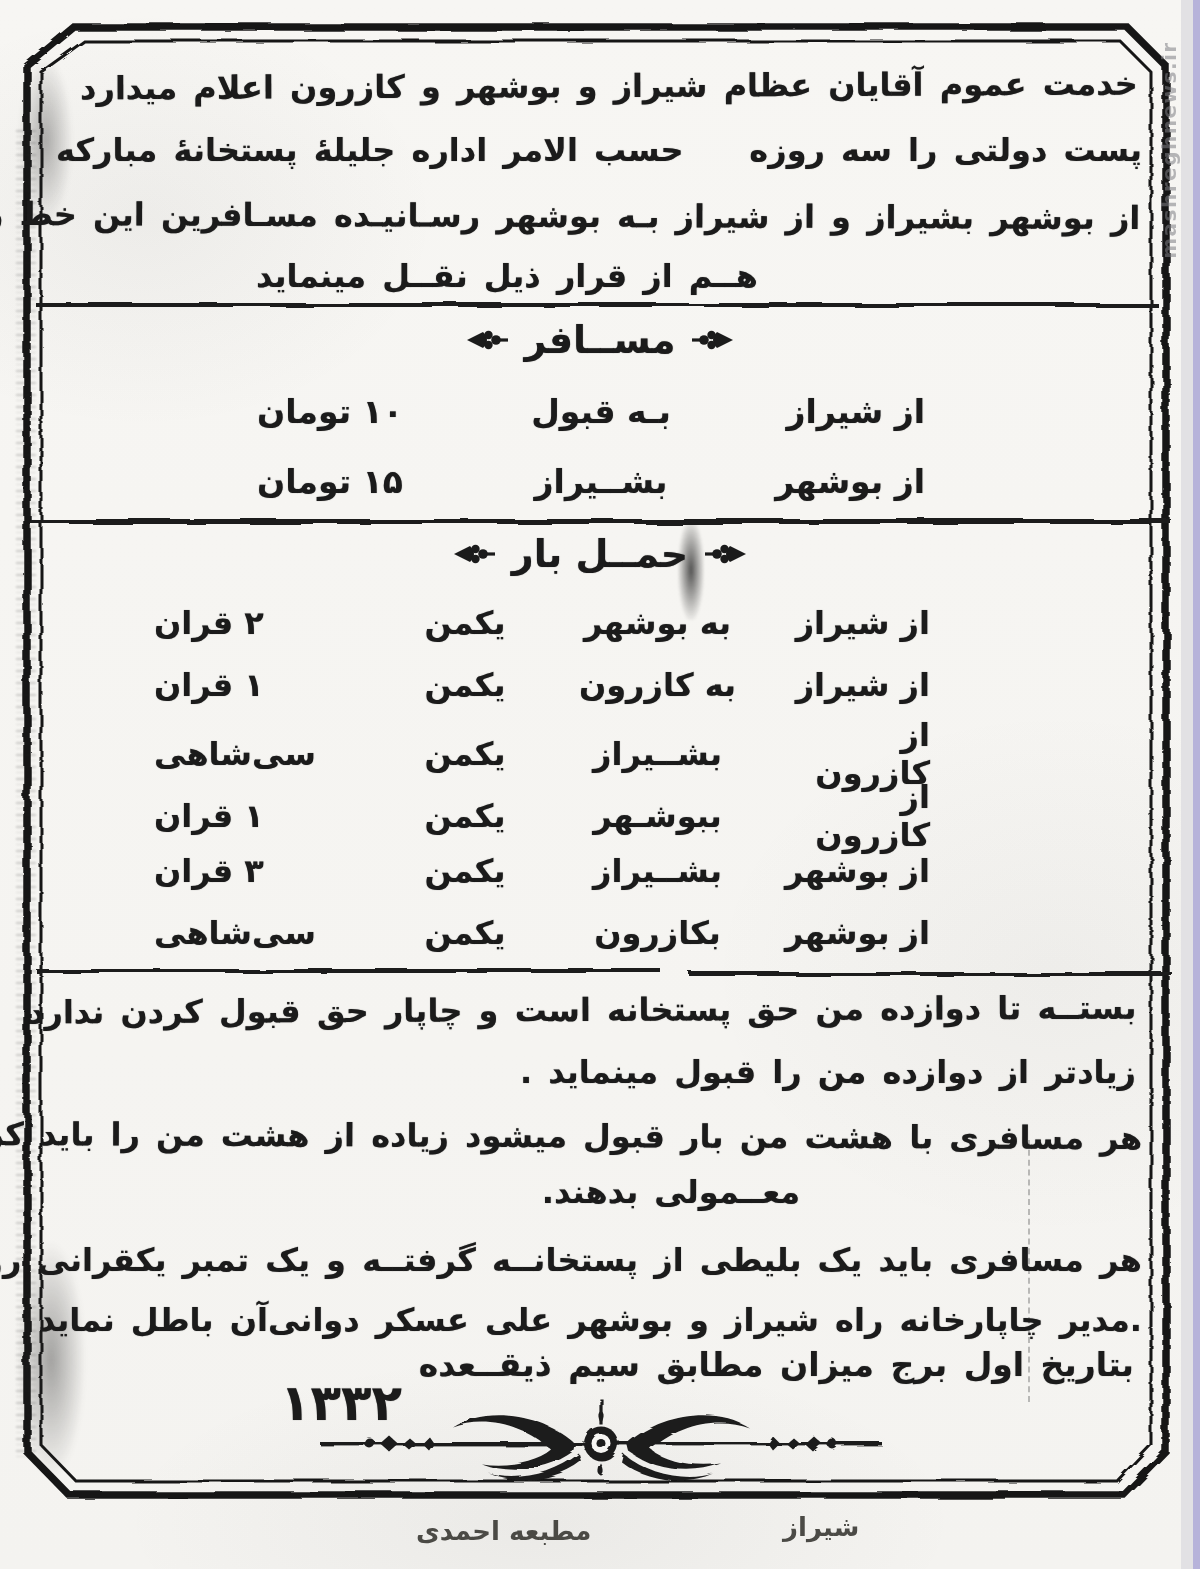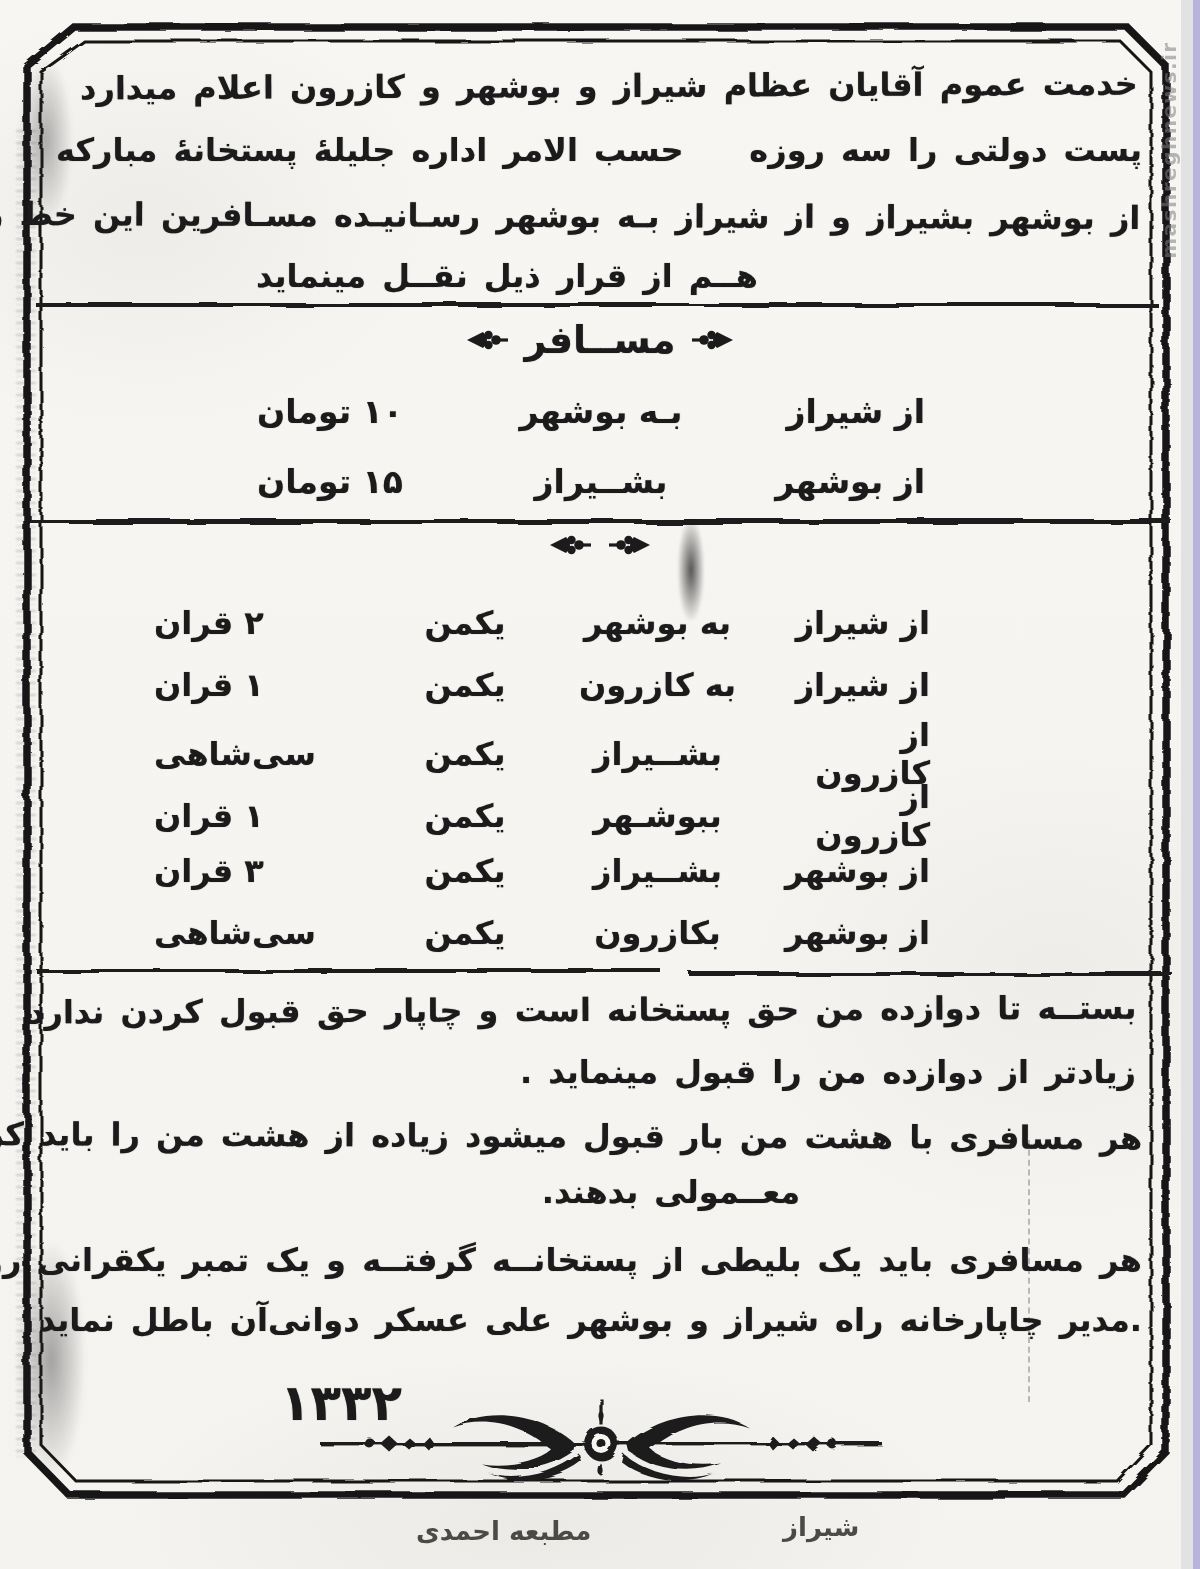--- a/index.html
+++ b/index.html
@@ -118,36 +118,37 @@
     <span class="fleur fleur-l">
       <svg width="44" height="26" viewBox="0 0 44 26">
           <use href="#fleur-shape" fill="#1b1b1b"></use>
         </svg>
     </span>
   </div>
 
   <div class="tbl" style="right:275px;top:376px;width:668px;">
     <div class="prow">
       <span class="c-from">از شیراز</span>
-      <span class="c-to">بـه بوشهر</span>
+      <span class="c-to">بـه قبول</span>
       <span class="c-price">۱۰ تومان</span>
     </div>
     <div class="prow">
       <span class="c-from">از بوشهر</span>
       <span class="c-to">بشــیراز</span>
       <span class="c-price">۱۵ تومان</span>
     </div>
   </div>
 
   <div class="sec-title" style="top:532px;">
     <span class="fleur fleur-r">
       <svg width="44" height="26" viewBox="0 0 44 26">
           <use href="#fleur-shape" fill="#1b1b1b"></use>
         </svg>
     </span>
+    <span>حمــل بار</span>
     <span class="fleur fleur-l">
       <svg width="44" height="26" viewBox="0 0 44 26">
           <use href="#fleur-shape" fill="#1b1b1b"></use>
         </svg>
     </span>
   </div>
 
   <div class="tbl" style="right:270px;top:592px;width:776px;">
     <div class="crow">
       <span class="c-from">از شیراز</span>
@@ -192,20 +193,21 @@
 
   <div class="txt sz-note tilt-b" style="right:58px;top:1116px;">هر مسافری با هشت من بار قبول میشود زیاده از هشت من را باید کرایــه</div>
   <div class="txt sz-note" style="right:400px;top:1172px;text-align:right;">معــمولی بدهند.</div>
 
   <div class="txt sz-note" style="right:58px;top:1240px;">هر مسافری باید یک بلیطی از پستخانــه گرفتــه و یک تمبر یکقرانی روی</div>
   <div class="txt sz-note flexline" style="right:58px;left:64px;top:1300px;">
     <span>.مدیر چاپارخانه راه شیراز و بوشهر علی عسکر دوانی</span>
     <span>آن باطل نماید</span>
   </div>
 
+  <div class="txt" style="right:66px;top:1344px;font-size:33px;">بتاریخ اول برج میزان مطابق سیم ذیقــعده</div>
   <div class="txt date-year" style="left:280px;top:1372px;font-size:50px;">۱۳۳۲</div>
 
   <svg class="abs" style="left:318px;top:1398px;" width="566" height="92" viewBox="0 0 566 92">
     <g filter="url(#rough)" fill="#1b1b1b" stroke="none">
       <rect x="2" y="44" width="562" height="3.4"></rect>
       <circle cx="52" cy="45.5" r="5"></circle>
       <path d="M62,45.5 l9,-8 9,8 -9,8 Z"></path>
       <path d="M84,45.5 l7,-6 7,6 -7,6 Z"></path>
       <path d="M104,45.5 l7,-7 5,7 -5,7 Z M99,45.5 l12,0"></path>
       <circle cx="514" cy="45.5" r="5"></circle>

